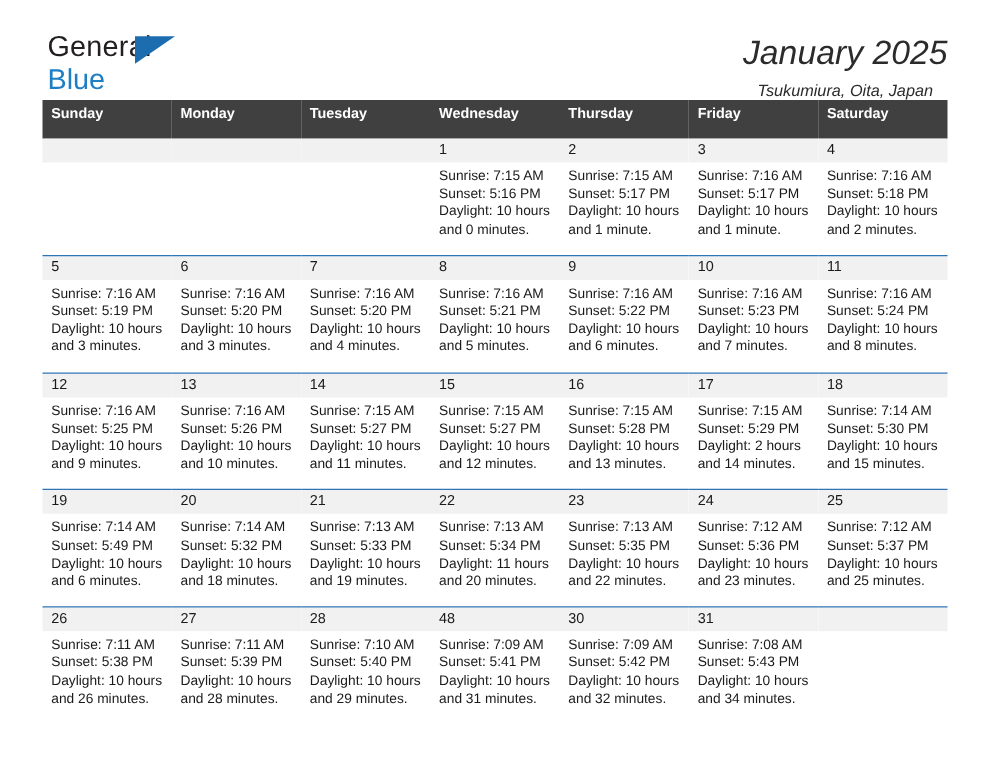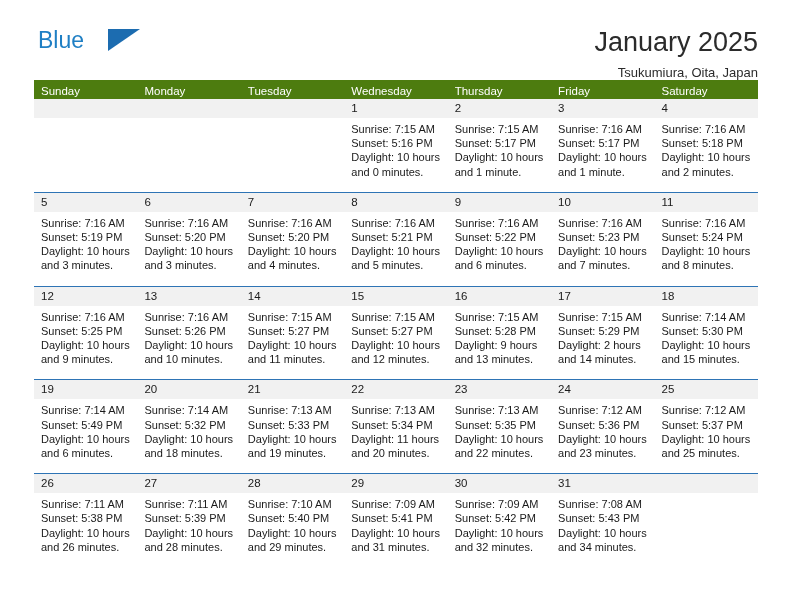--- a/index.html
+++ b/index.html
@@ -54,22 +54,23 @@
   .brand-tri {
     position: absolute;
     left: 74px;
     top: 3px;
     width: 0;
     height: 0;
     border-left: 32px solid #1c6cb0;
     border-bottom: 22px solid transparent;
   }
   .titles {
-    text-align: right;
+    text-align: center;
     padding-top: 2px;
+    font-style: italic;
   }
   .cal-title {
     font-size: 27px;
     color: #2b2b2b;
     line-height: 1.05;
     white-space: nowrap;
   }
   .cal-sub {
     font-size: 13px;
     color: #2b2b2b;
@@ -78,26 +79,26 @@
   }
 
   
   .cal {
     margin-top: 6px;
     width: 724px;
     border-collapse: collapse;
     table-layout: fixed;
   }
   .cal th {
-    background: #4d7c0f;
+    background: #404040;
     color: #ffffff;
     font-size: 11.5px;
-    font-weight: normal;
+    font-weight: bold;
     text-align: left;
-    padding: 4px 0 2px 7px;
+    padding: 4px 0 14px 7px;
     height: 13px;
   }
   .cal td {
     vertical-align: top;
     padding: 0;
     height: 74px;
     border-top: 1px solid #2e74b5;
     background: #ffffff;
   }
   .cal tr.week:first-child td {
@@ -127,20 +128,21 @@
     white-space: normal;
   }
 </style>
 </head>
 <body>
 
 <div class="page">
 
   <div class="top">
     <div class="brand">
+      <span class="brand-general">General</span>
       <span class="brand-tri"></span>
       <span class="brand-blue">Blue</span>
     </div>
     <div class="titles">
       <div class="cal-title">January 2025</div>
       <div class="cal-sub">Tsukumiura, Oita, Japan</div>
     </div>
   </div>
 
   <table class="cal">
@@ -288,21 +290,21 @@
               <div>Sunrise: 7:15 AM</div>
               <div>Sunset: 5:27 PM</div>
               <div class="wrap">Daylight: 10 hours and 12 minutes.</div>
             </div>
           </td>
           <td>
             <div class="daynum">16</div>
             <div class="info">
               <div>Sunrise: 7:15 AM</div>
               <div>Sunset: 5:28 PM</div>
-              <div class="wrap">Daylight: 9 hours and 13 minutes.</div>
+              <div class="wrap">Daylight: 10 hours and 13 minutes.</div>
             </div>
           </td>
           <td>
             <div class="daynum">17</div>
             <div class="info">
               <div>Sunrise: 7:15 AM</div>
               <div>Sunset: 5:29 PM</div>
               <div class="wrap">Daylight: 2 hours and 14 minutes.</div>
             </div>
           </td>
@@ -392,21 +394,21 @@
           </td>
           <td>
             <div class="daynum">28</div>
             <div class="info">
               <div>Sunrise: 7:10 AM</div>
               <div>Sunset: 5:40 PM</div>
               <div class="wrap">Daylight: 10 hours and 29 minutes.</div>
             </div>
           </td>
           <td>
-            <div class="daynum">29</div>
+            <div class="daynum">48</div>
             <div class="info">
               <div>Sunrise: 7:09 AM</div>
               <div>Sunset: 5:41 PM</div>
               <div class="wrap">Daylight: 10 hours and 31 minutes.</div>
             </div>
           </td>
           <td>
             <div class="daynum">30</div>
             <div class="info">
               <div>Sunrise: 7:09 AM</div>

